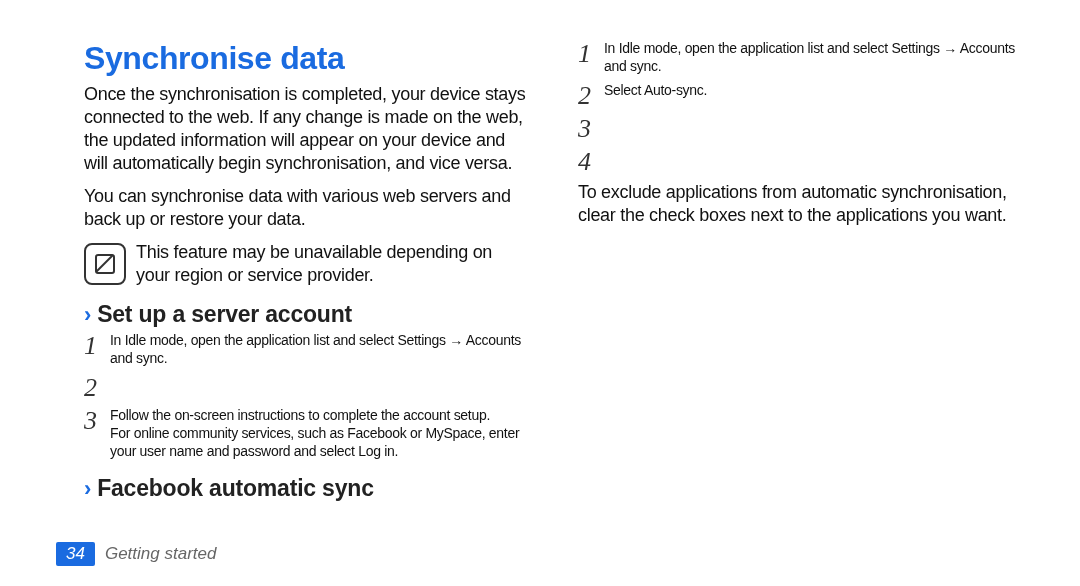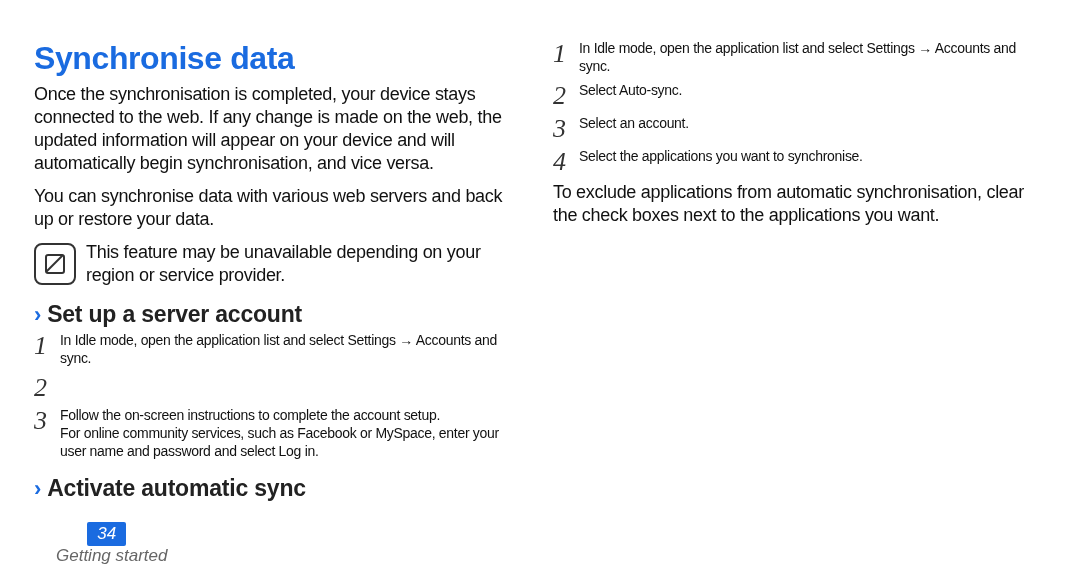--- a/index.html
+++ b/index.html
@@ -9,21 +9,21 @@
     height: 586px;
     font-family: "Segoe UI", "Helvetica Neue", Arial, sans-serif;
     color: #111;
     background: #fff;
     position: relative;
   }
   .page {
     box-sizing: border-box;
     width: 1080px;
     height: 586px;
-    padding: 40px 56px 0 34px;
+    padding: 40px 56px 0 84px;
     position: relative;
   }
   .columns {
     column-count: 2;
     column-gap: 48px;
     column-fill: auto;
     height: 470px;
   }
   .title {
     color: #1a6be0;
@@ -97,21 +97,20 @@
   }
   .steptext .b { font-weight: 400; }
   .footer {
     position: absolute;
     left: 56px;
     bottom: 20px;
     display: flex;
     align-items: center;
     font-style: italic;
     color: #666;
-    flex-direction: column;
   }
   .footer .pnum {
     background: #1a6be0;
     color: #fff;
     font-style: italic;
     font-size: 17px;
     padding: 2px 10px;
     border-radius: 2px;
     margin-right: 10px;
   }
@@ -153,41 +152,39 @@
 
     <div class="step">
       <div class="stepnum">3</div>
       <div class="steptext">
         <div>Follow the on-screen instructions to complete the account setup.</div>
         <div><span>For online community services, such as Facebook or MySpace, enter your user name and password and select </span><span class="b">Log in</span><span>.</span></div>
       </div>
     </div>
 
     <h2 class="subsection">
-      <span class="chev">›</span><span>Activate automatic sync</span>
+      <span class="chev">›</span><span>Facebook automatic sync</span>
     </h2>
 
     <div class="step">
       <div class="stepnum">1</div>
       <div class="steptext"><span>In Idle mode, open the application list and select </span><span class="b">Settings → Accounts and sync</span><span>.</span></div>
     </div>
 
     <div class="step">
       <div class="stepnum">2</div>
       <div class="steptext"><span>Select </span><span class="b">Auto-sync</span><span>.</span></div>
     </div>
 
     <div class="step">
       <div class="stepnum">3</div>
-      <div class="steptext">Select an account.</div>
     </div>
 
     <div class="step">
       <div class="stepnum">4</div>
-      <div class="steptext">Select the applications you want to synchronise.</div>
     </div>
 
     <p class="body">To exclude applications from automatic synchronisation, clear the check boxes next to the applications you want.</p>
 
   </div>
 
   <div class="footer">
     <span class="pnum">34</span>
     <span class="ftext">Getting started</span>
   </div>

